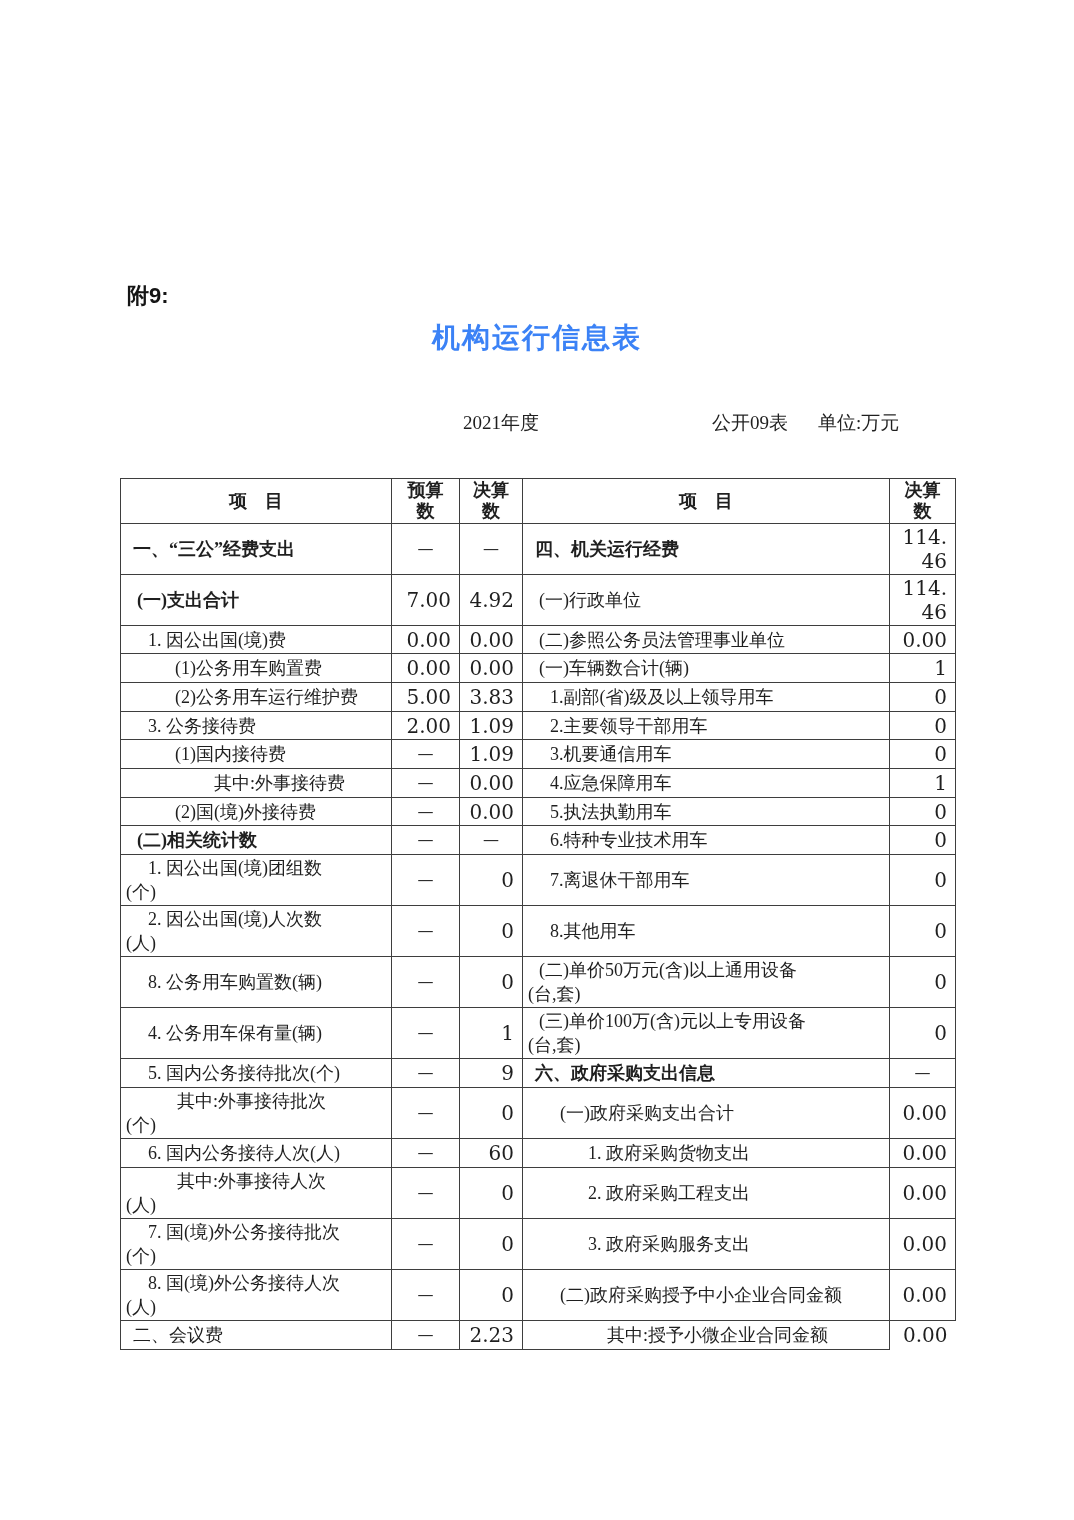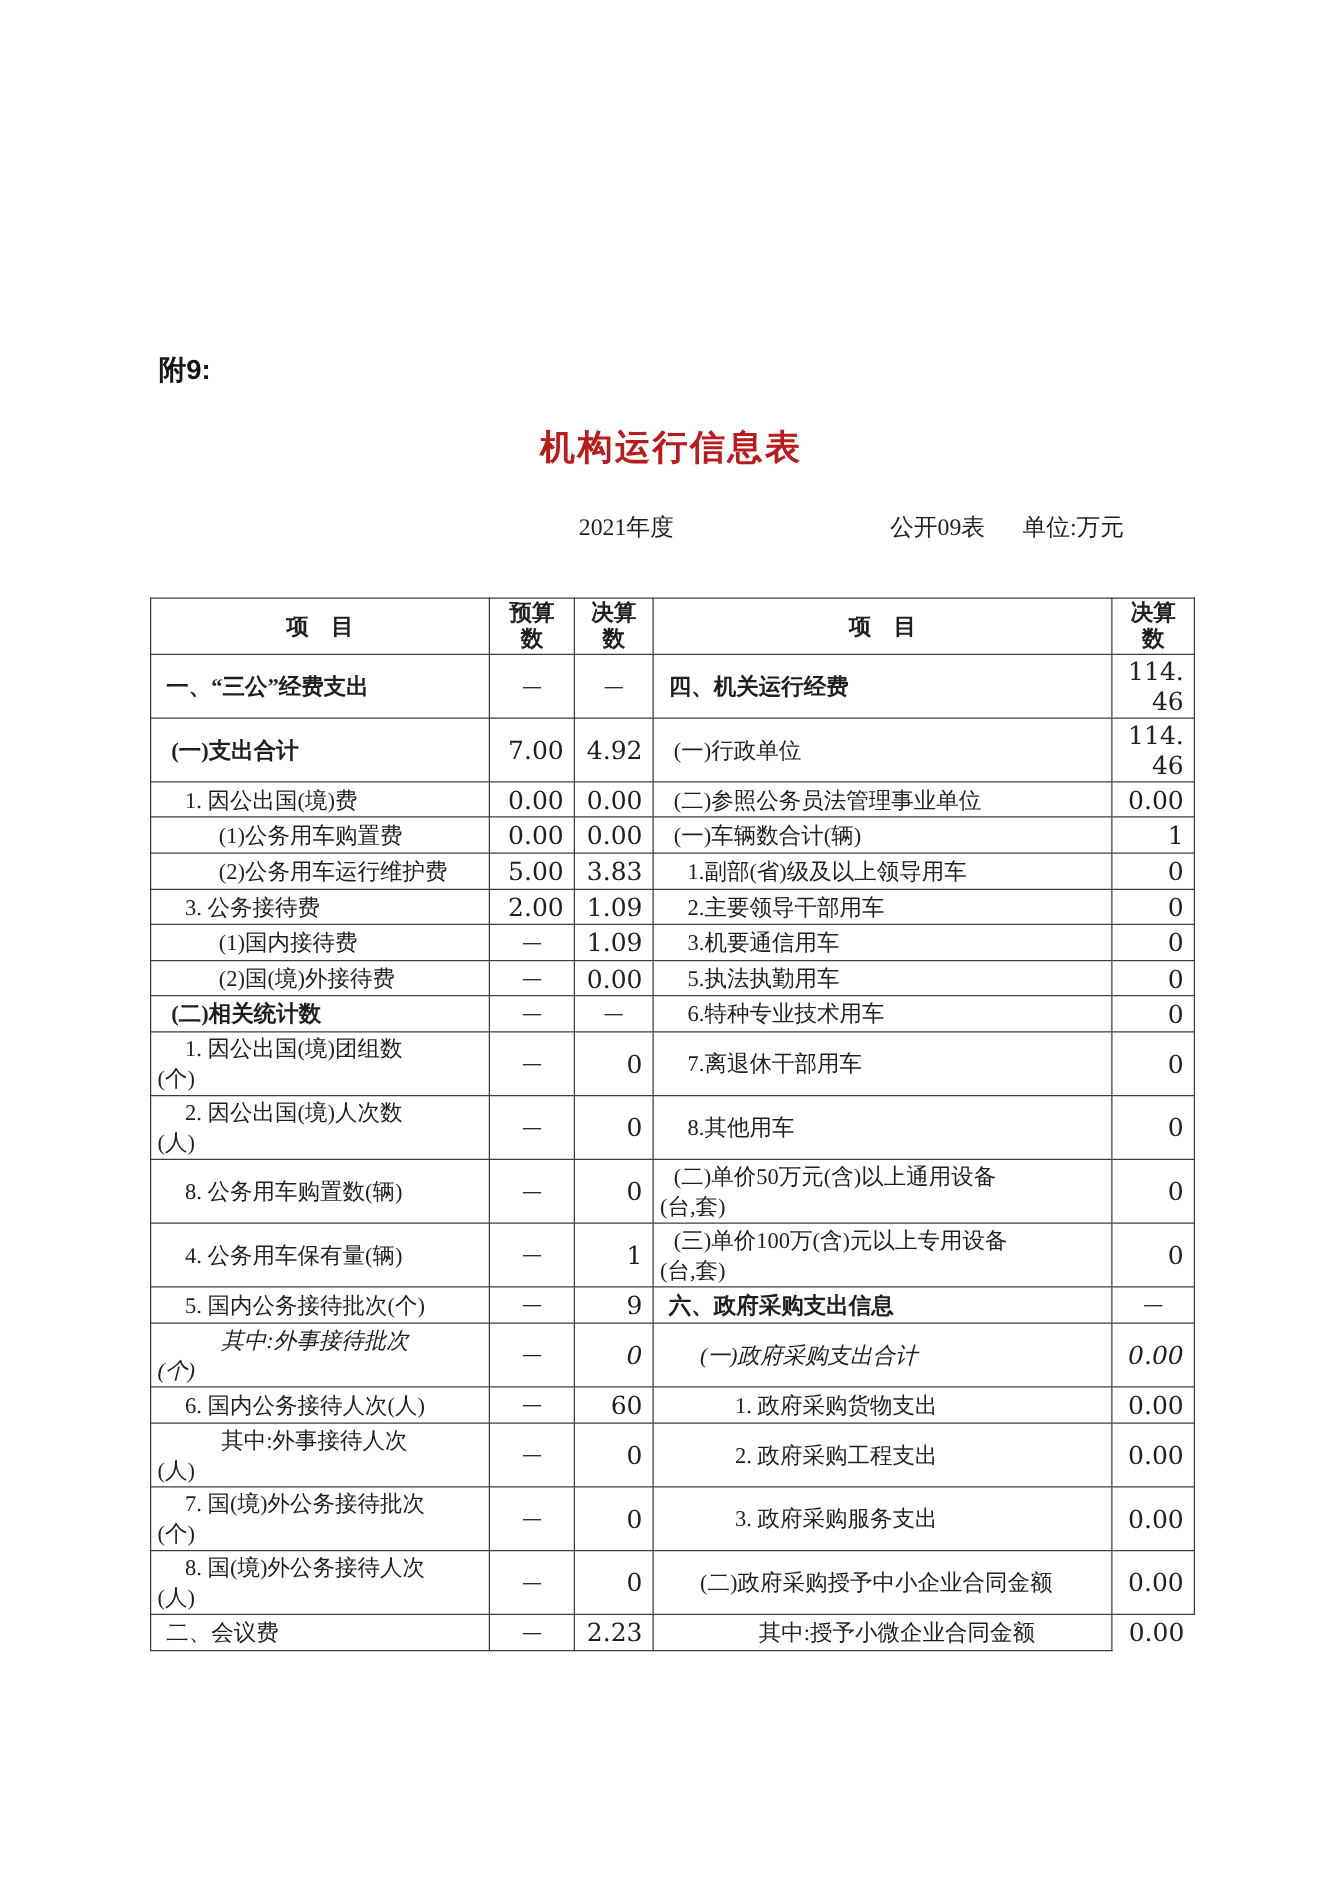--- a/index.html
+++ b/index.html
@@ -10,24 +10,24 @@
     color:#1f1f1f;
     font-family:"Liberation Serif","DejaVu Serif",serif;
     overflow:hidden;
   }
   .attachment{
     position:absolute;left:127px;top:281px;
     font-family:"Liberation Sans","DejaVu Sans",sans-serif;
     font-weight:bold;font-size:22px;color:#151515;
   }
   .title{
-    position:absolute;left:0;right:0;top:339px;margin:0;
+    position:absolute;left:0;right:0;top:319px;margin:0;
     text-align:center;
     font-family:"Liberation Sans","DejaVu Sans",sans-serif;
-    font-weight:bold;font-size:28px;letter-spacing:2px;color:#b91c1c;
+    font-weight:bold;font-size:28px;letter-spacing:2px;color:#3b82f6;
   }
   .meta{position:absolute;font-size:19px;line-height:29px;color:#1f1f1f;}
   .meta-dept{left:133px;top:405px;width:250px;white-space:pre-line;}
   .meta-year{left:463px;top:408px;}
   .meta-tableno{left:712px;top:408px;}
   .meta-unit{left:818px;top:408px;}
 
   table.info-table{
     position:absolute;left:120px;top:478px;
     width:835px;
@@ -145,20 +145,27 @@
           <td class="item lv-num">2.主要领导干部用车</td>
           <td class="val">0</td>
         </tr>
         <tr style="height: 29px;">
           <td class="item lv-paren">(1)国内接待费</td>
           <td class="dash">—</td>
           <td class="val">1.09</td>
           <td class="item lv-num">3.机要通信用车</td>
           <td class="val">0</td>
         </tr>
+        <tr style="height: 29px;">
+          <td class="item lv-qz">其中:外事接待费</td>
+          <td class="dash">—</td>
+          <td class="val">0.00</td>
+          <td class="item lv-num">4.应急保障用车</td>
+          <td class="val">1</td>
+        </tr>
         <tr style="height: 28px;">
           <td class="item lv-paren">(2)国(境)外接待费</td>
           <td class="dash">—</td>
           <td class="val">0.00</td>
           <td class="item lv-num">5.执法执勤用车</td>
           <td class="val">0</td>
         </tr>
         <tr style="height: 29px;">
           <td class="item lv-sub bold">(二)相关统计数</td>
           <td class="dash">—</td>
@@ -198,21 +205,21 @@
 (台,套)</td>
           <td class="val">0</td>
         </tr>
         <tr style="height: 29px;">
           <td class="item lv-num">5. 国内公务接待批次(个)</td>
           <td class="dash">—</td>
           <td class="val">9</td>
           <td class="item lv-sec bold">六、政府采购支出信息</td>
           <td class="dash">—</td>
         </tr>
-        <tr style="height: 48px; font-style: italic;">
+        <tr style="height: 48px;">
           <td class="item lv-qzw">其中:外事接待批次
 (个)</td>
           <td class="dash">—</td>
           <td class="val">0</td>
           <td class="item lv-sub2">(一)政府采购支出合计</td>
           <td class="val">0.00</td>
         </tr>
         <tr style="height: 29px;">
           <td class="item lv-num">6. 国内公务接待人次(人)</td>
           <td class="dash">—</td>

